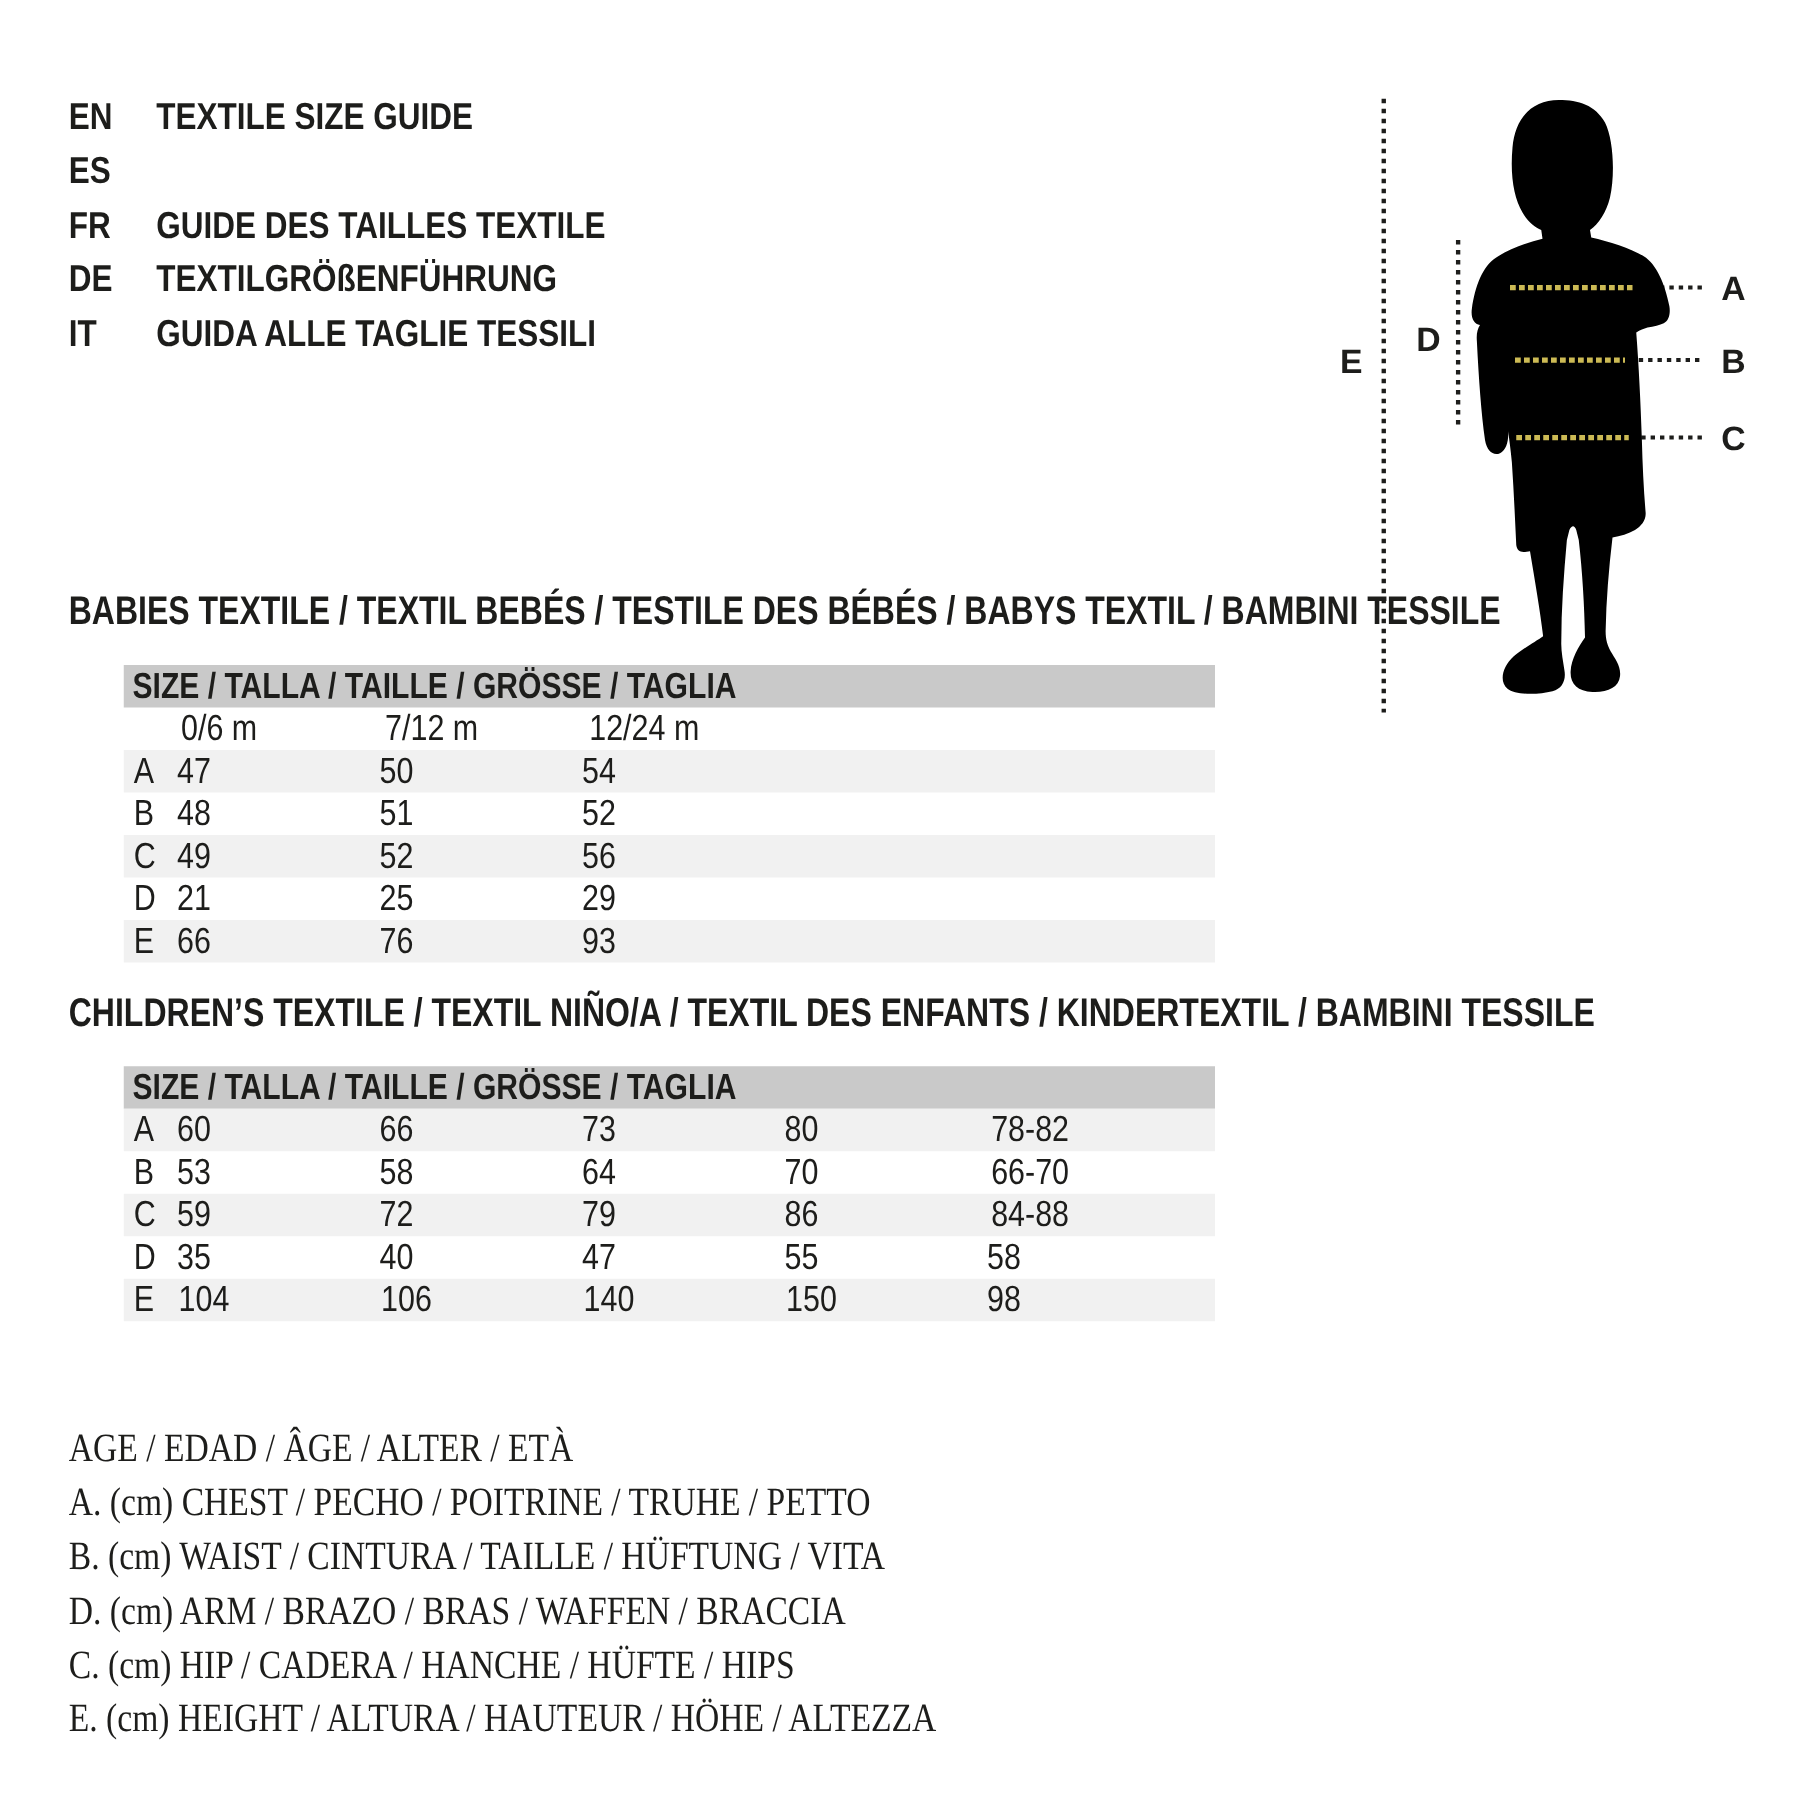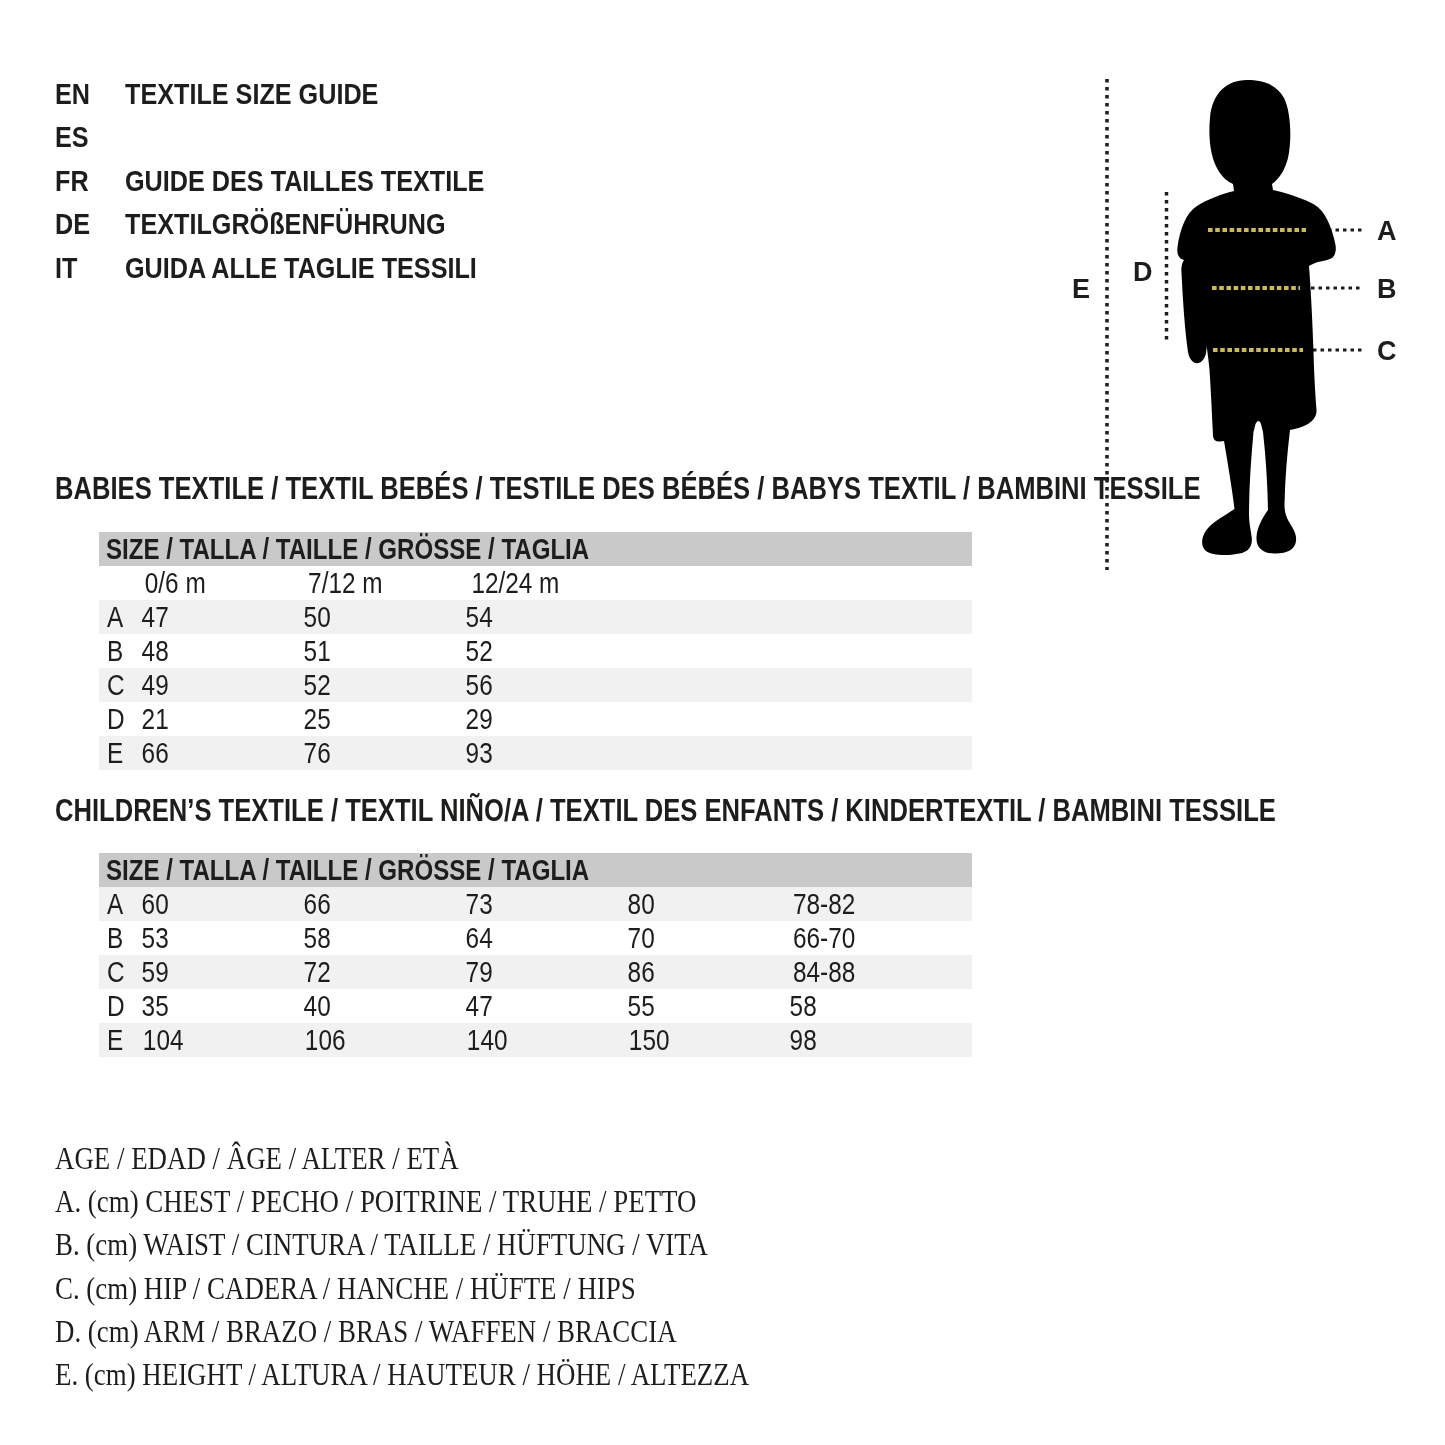--- a/index.html
+++ b/index.html
@@ -241,18 +241,18 @@
       <span class="cell"><span class="cond-c">150</span></span>
       <span class="cell"><span class="cond-c">98</span></span>
       <span></span>
     </div>
   </div>
 
   <div class="legend">
     <div class="legend-line"><span class="cond">AGE / EDAD / ÂGE / ALTER / ETÀ</span></div>
     <div class="legend-line"><span class="cond">A. (cm) CHEST / PECHO / POITRINE / TRUHE / PETTO</span></div>
     <div class="legend-line"><span class="cond">B. (cm) WAIST / CINTURA / TAILLE / HÜFTUNG / VITA</span></div>
+    <div class="legend-line"><span class="cond">D. (cm) ARM / BRAZO / BRAS / WAFFEN / BRACCIA</span></div>
     <div class="legend-line"><span class="cond">C. (cm) HIP / CADERA / HANCHE / HÜFTE / HIPS</span></div>
-    <div class="legend-line"><span class="cond">D. (cm) ARM / BRAZO / BRAS / WAFFEN / BRACCIA</span></div>
     <div class="legend-line"><span class="cond">E. (cm) HEIGHT / ALTURA / HAUTEUR / HÖHE / ALTEZZA</span></div>
   </div>
 
 </div>
 
 </body></html>

